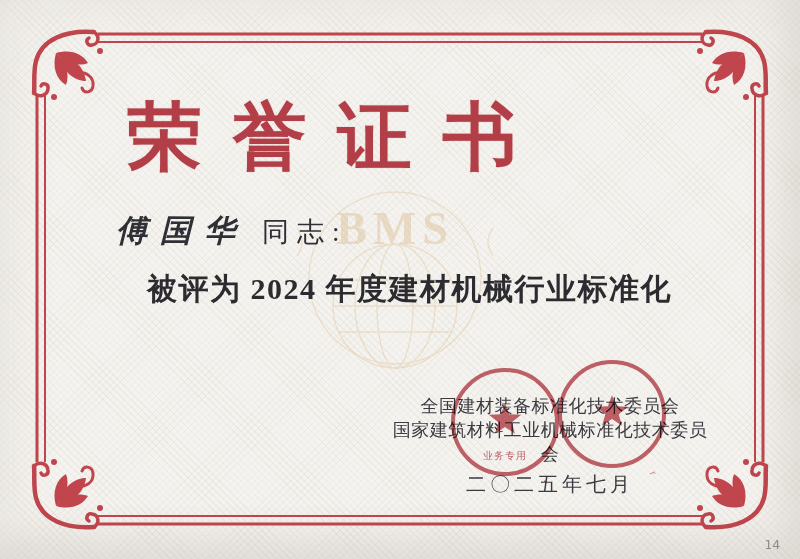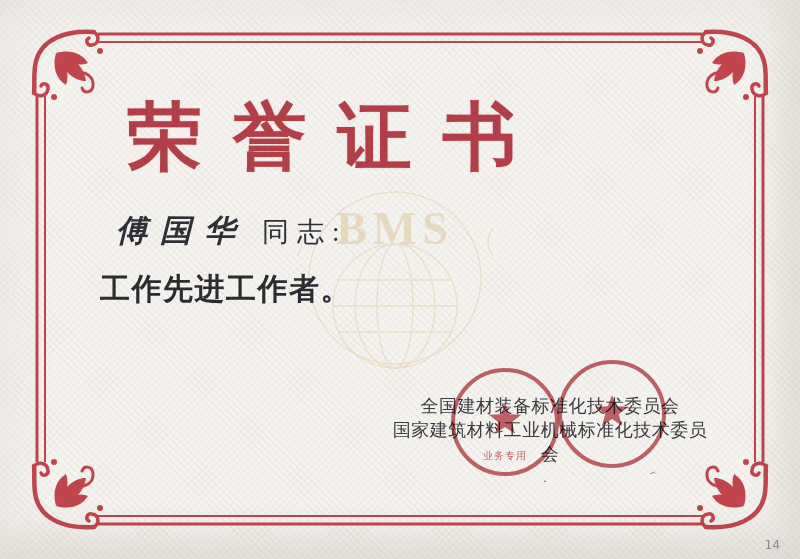--- a/index.html
+++ b/index.html
@@ -102,26 +102,27 @@
   </svg>
 
   <div class="cert-title">荣誉证书</div>
 
   <div class="name-line">
     <span class="recipient">傅国华</span>
     <span class="recipient-suffix">同志:</span>
   </div>
 
   <div class="body-text">
-    <div class="body-line2">工作先进工作者。</div>
+    <div class="body-line1">被评为 2024 年度建材机械行业标准化</div>
   </div>
 
   <div class="sig-block">
     <div class="sig-line">全国建材装备标准化技术委员会</div>
     <div class="sig-line">国家建筑材料工业机械标准化技术委员会</div>
+    <div class="sig-date">二〇二五年七月</div>
   </div>
 
   <svg class="seal seal-left" width="120" height="120" viewBox="0 0 120 120">
     <defs>
       <path id="sealArcL" d="M 60,103 A 43,43 0 1 1 59.9,103"></path>
     </defs>
     <circle cx="60" cy="60" r="52" fill="none" stroke="#b2303a" stroke-width="4"></circle>
     <polygon points="60,41 64.1,52.3 76.2,52.7 66.7,60.2 70,71.8 60,65 50,71.8 53.3,60.2 43.8,52.7 55.9,52.3" fill="#b2303a"></polygon>
     <text font-size="11.5" fill="#b2303a" letter-spacing="2" font-family="Liberation Serif, serif">
       <textPath href="#sealArcL" startOffset="50%" text-anchor="middle">全国建材装备标准化技术委员会</textPath>

